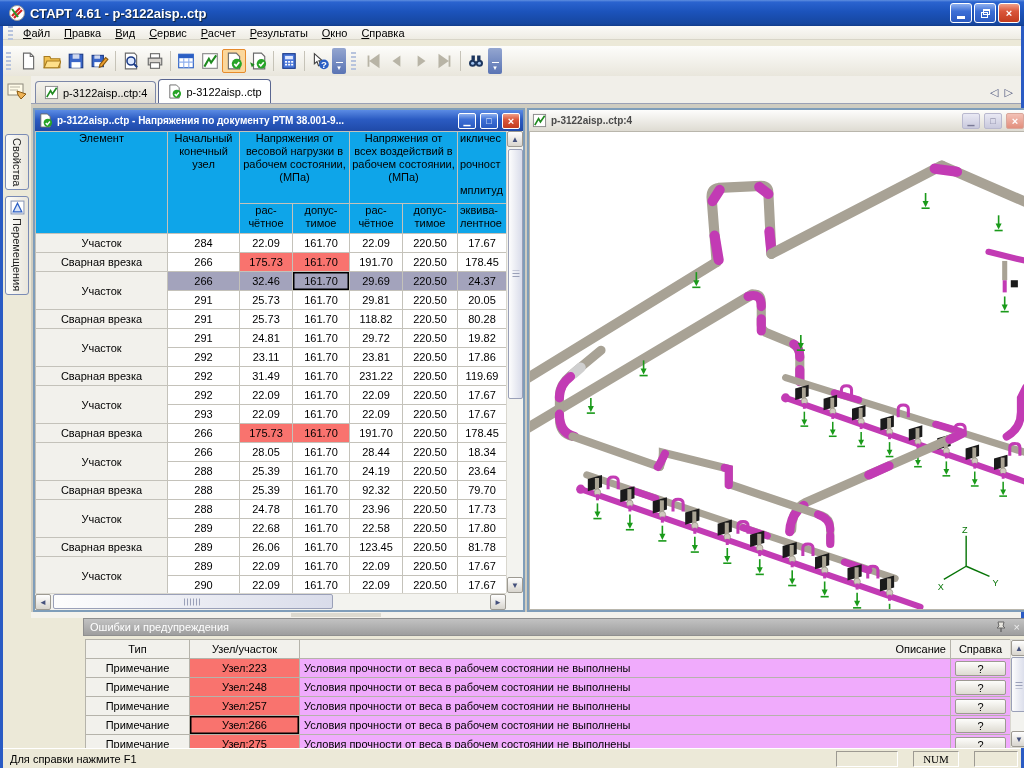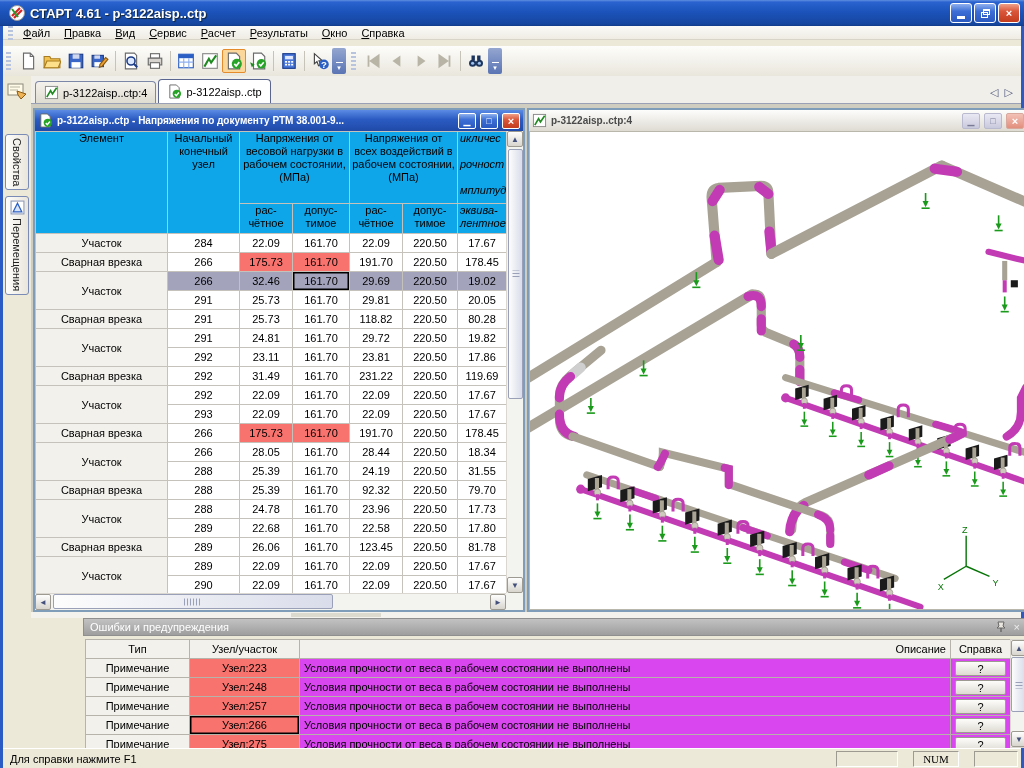--- a/index.html
+++ b/index.html
@@ -68,21 +68,21 @@
   .child.inactive .cbtn.close { background:linear-gradient(180deg,#f3c1b6,#e28f7d); color:#fff; border-color:#d9a79b; }
   .win-left { left:2px; top:4px; width:492px; height:504px; }
   .win-right { left:496px; top:4px; width:502px; height:504px; }
 
   
   .grid-wrap { position:relative; width:488px; height:479px; background:#fff; }
   .grid-clip { position:absolute; left:0; top:0; width:471px; height:462px; overflow:hidden; }
   table.grid { border-collapse:collapse; table-layout:fixed; width:471px; }
   table.grid td, table.grid th { border:1px solid #c4c2ba; font-weight:normal; font-size:11px; padding:0 2px; overflow:hidden; }
   th.gh { background:#0ea5e9; border-color:#aeaca3; vertical-align:top; padding-top:4px; white-space:pre-line; line-height:13px; text-align:center; }
-  th.gh.left { text-align:left;font-style:italic; }
+  th.gh.left { text-align:left; }
   td.g-el { background:#f2f1ec; border-color:#aeaca3; text-align:center; }
   td.g-v { text-align:center; height:19px; }
   td.g-v.red { background:#f9736e; }
   tr.sel td.g-v { background:#a3a3bc; }
   td.g-v.focus { background:#b9b9c9; box-shadow:inset 0 0 0 1.5px #000; }
   .h-row1 { height:72px; } .h-row2 { height:30px; }
 
   
   .vsb { position:absolute; right:0; top:0; width:17px; height:462px; background:#f3f3ef; border-left:1px solid #d9d7cf; }
   .hsb { position:absolute; left:0; bottom:0; width:471px; height:17px; background:#f3f3ef; border-top:1px solid #d9d7cf; display:flex; }
@@ -95,21 +95,21 @@
   .corner-box { position:absolute; right:0; bottom:0; width:17px; height:17px; background:#f3f3ef; }
 
   
   .view-wrap { position:relative; width:498px; height:479px; background:#fff; border:1px solid #b9b6ac; }
 
   
   .errors { position:absolute; left:80px; top:618px; width:944px; height:130px; background:#ece9d8; }
   .err-head { height:18px; background:linear-gradient(180deg,#c2c2c2,#9e9e9e); color:#fff; display:flex; align-items:center; padding:0 6px; border:1px solid #8f8f8f; }
   .err-head .ttl { flex:1; }
   .err-tools { display:flex; gap:8px; color:#eee; align-items:center; }
-  .err-clip { position:absolute; left:2px; top:21px; width:925px; height:109px; overflow:hidden; background:#d946ef; }
+  .err-clip { position:absolute; left:2px; top:21px; width:925px; height:109px; overflow:hidden; background:#f0abfc; }
   table.etab { border-collapse:collapse; table-layout:fixed; width:925px; }
   table.etab td, table.etab th { border:1px solid #b5b3aa; height:19px; font-weight:normal; font-size:11px; padding:0 4px; overflow:hidden; white-space:nowrap; }
   th.eh { background:#f2f1ec; text-align:center; }
   th.eh.desc { text-align:right; }
   td.e-type { background:#f2f1ec; text-align:center; }
   td.e-node { background:#f9736e; text-align:center; }
   td.e-node.focus { box-shadow:inset 0 0 0 1.5px #000; }
   td.e-help { padding:1px 2px; }
   .help-btn { display:block; text-align:center; background:linear-gradient(180deg,#fdfdfb,#dedbd2); border:1px solid #9d9a92; border-radius:2px; height:15px; line-height:14px; }
   .err-vsb { position:absolute; right:0; top:21px; width:17px; height:109px; background:#f3f3ef; border:1px solid #d9d7cf; }
@@ -415,21 +415,21 @@
                     <td class="g-v">220.50</td>
                     <td class="g-v">178.45</td>
                   </tr>
                   <tr class="sel">
                     <td class="g-el" rowspan="2">Участок</td>
                     <td class="g-v">266</td>
                     <td class="g-v">32.46</td>
                     <td class="g-v focus">161.70</td>
                     <td class="g-v">29.69</td>
                     <td class="g-v">220.50</td>
-                    <td class="g-v">19.02</td>
+                    <td class="g-v">24.37</td>
                   </tr>
                   <tr class="">
                     <td class="g-v">291</td>
                     <td class="g-v">25.73</td>
                     <td class="g-v">161.70</td>
                     <td class="g-v">29.81</td>
                     <td class="g-v">220.50</td>
                     <td class="g-v">20.05</td>
                   </tr>
                   <tr class="">
@@ -501,21 +501,21 @@
                     <td class="g-v">28.44</td>
                     <td class="g-v">220.50</td>
                     <td class="g-v">18.34</td>
                   </tr>
                   <tr class="">
                     <td class="g-v">288</td>
                     <td class="g-v">25.39</td>
                     <td class="g-v">161.70</td>
                     <td class="g-v">24.19</td>
                     <td class="g-v">220.50</td>
-                    <td class="g-v">31.55</td>
+                    <td class="g-v">23.64</td>
                   </tr>
                   <tr class="">
                     <td class="g-el">Сварная врезка</td>
                     <td class="g-v">288</td>
                     <td class="g-v">25.39</td>
                     <td class="g-v">161.70</td>
                     <td class="g-v">92.32</td>
                     <td class="g-v">220.50</td>
                     <td class="g-v">79.70</td>
                   </tr>

